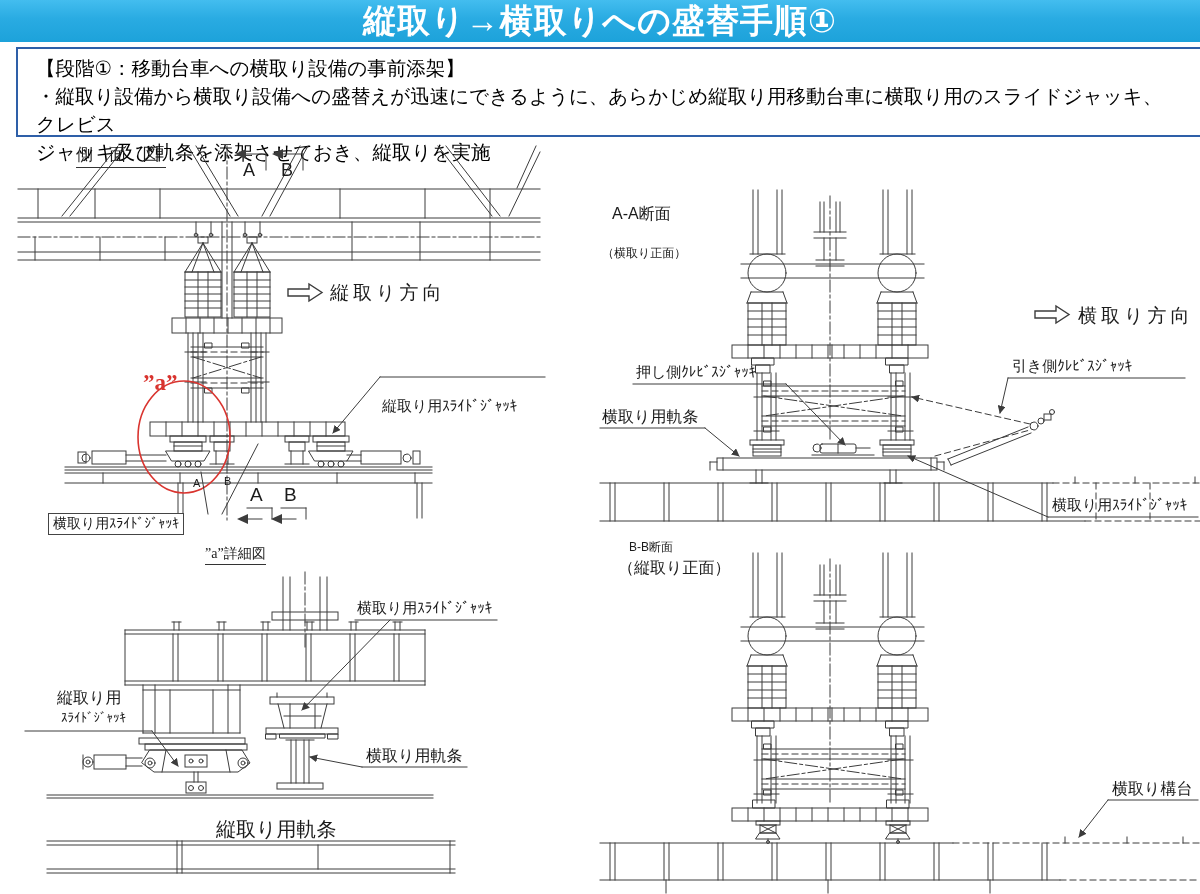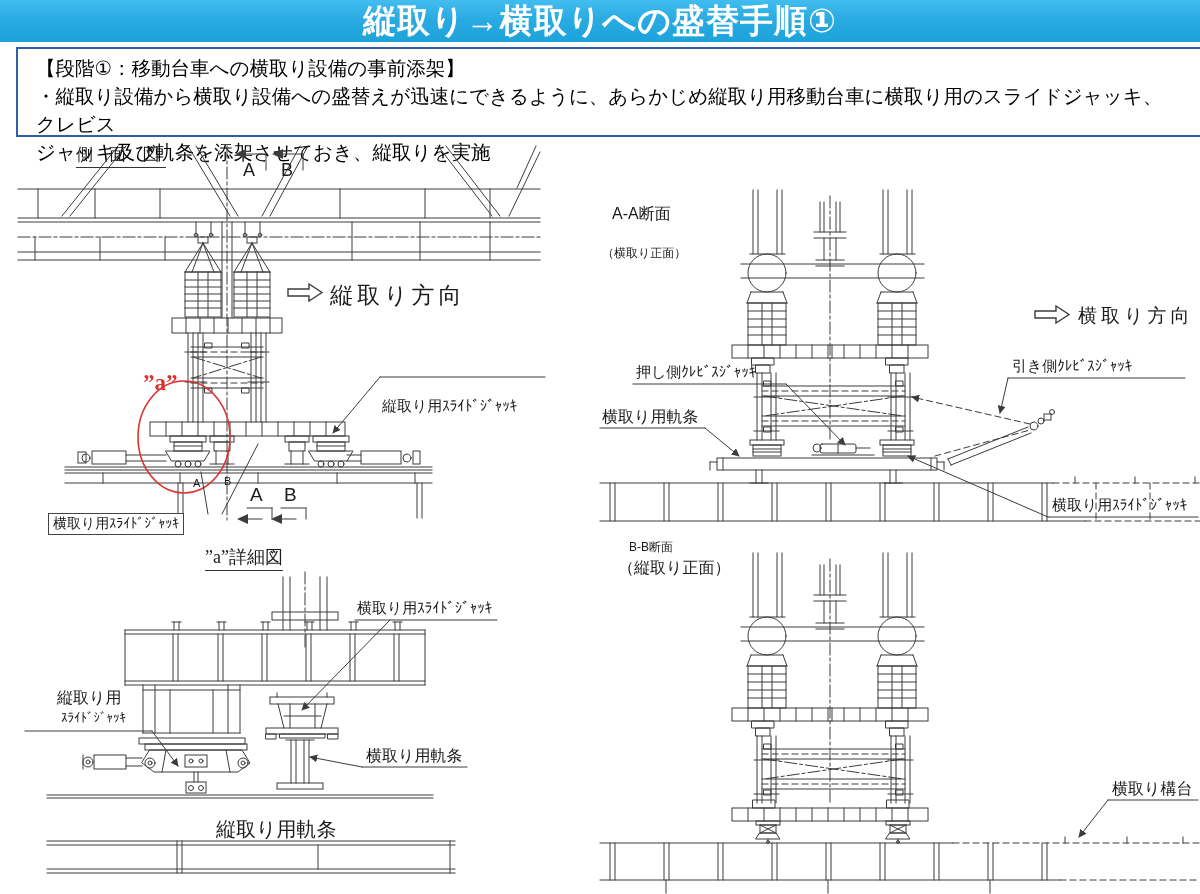--- a/index.html
+++ b/index.html
@@ -307,41 +307,41 @@
       <path d="M355,620 H497 M25,731 H152 M362,767 H467"></path>
       <line class="ldr" x1="390" y1="620" x2="302" y2="710" marker-end="url(#arw)"></line>
       <line class="ldr" x1="152" y1="731" x2="178" y2="766" marker-end="url(#arw)"></line>
       <line class="ldr" x1="362" y1="767" x2="310" y2="757" marker-end="url(#arw)"></line>
     </g>
   </svg>
 
   <div class="lbl u" style="left:76px;top:143px;font-size:17px;letter-spacing:6px;">側 面 図</div>
   <div class="lbl sans" style="left:243px;top:160px;font-size:18px;">A</div>
   <div class="lbl sans" style="left:281px;top:160px;font-size:18px;">B</div>
-  <div class="lbl" style="left:330px;top:280px;font-size:23px;letter-spacing:4px;">縦取り方向</div>
+  <div class="lbl" style="left:330px;top:280px;font-size:19px;letter-spacing:4px;">縦取り方向</div>
   <div class="lbl" style="left:382px;top:357px;font-size:15px;margin-top:40px;">縦取り用ｽﾗｲﾄﾞｼﾞｬｯｷ</div>
   <div class="lbl red" style="left:143px;top:370px;font-size:23px;font-weight:bold;">”a”</div>
   <div class="lbl sans" style="left:193px;top:477px;font-size:11px;">A</div>
   <div class="lbl sans" style="left:224px;top:475px;font-size:11px;">B</div>
   <div class="lbl sans" style="left:250px;top:484px;font-size:19px;">A</div>
   <div class="lbl sans" style="left:284px;top:484px;font-size:19px;">B</div>
   <div class="lbl boxed" style="left:48px;top:513px;font-size:14px;">横取り用ｽﾗｲﾄﾞｼﾞｬｯｷ</div>
 
   <div class="lbl sans" style="left:612px;top:204px;font-size:16px;">A-A断面</div>
   <div class="lbl sans" style="left:602px;top:213px;font-size:12px;margin-top:32px;">（横取り正面）</div>
   <div class="lbl" style="left:1078px;top:303px;font-size:19px;letter-spacing:4px;">横取り方向</div>
   <div class="lbl" style="left:636px;top:363px;font-size:15px;">押し側ｸﾚﾋﾞｽｼﾞｬｯｷ</div>
   <div class="lbl" style="left:1012px;top:357px;font-size:15px;">引き側ｸﾚﾋﾞｽｼﾞｬｯｷ</div>
   <div class="lbl" style="left:602px;top:407px;font-size:16px;">横取り用軌条</div>
   <div class="lbl" style="left:1052px;top:496px;font-size:15px;">横取り用ｽﾗｲﾄﾞｼﾞｬｯｷ</div>
 
   <div class="lbl sans" style="left:629px;top:539px;font-size:12px;">B-B断面</div>
   <div class="lbl sans" style="left:618px;top:558px;font-size:16px;">（縦取り正面）</div>
   <div class="lbl" style="left:1112px;top:779px;font-size:16px;">横取り構台</div>
 
-  <div class="lbl u" style="left:205px;top:545px;font-size:18px;text-align:center;">”a”詳細図</div>
+  <div class="lbl u" style="left:205px;top:545px;font-size:14px;text-align:center;">”a”詳細図</div>
   <div class="lbl" style="left:357px;top:599px;font-size:15px;">横取り用ｽﾗｲﾄﾞｼﾞｬｯｷ</div>
   <div class="lbl" style="left:57px;top:688px;font-size:16px;">縦取り用</div>
   <div class="lbl" style="left:61px;top:710px;font-size:13px;">ｽﾗｲﾄﾞｼﾞｬｯｷ</div>
   <div class="lbl" style="left:366px;top:746px;font-size:16px;">横取り用軌条</div>
   <div class="lbl" style="left:216px;top:816px;font-size:20px;">縦取り用軌条</div>
 
 </div>
 
 </body></html>

